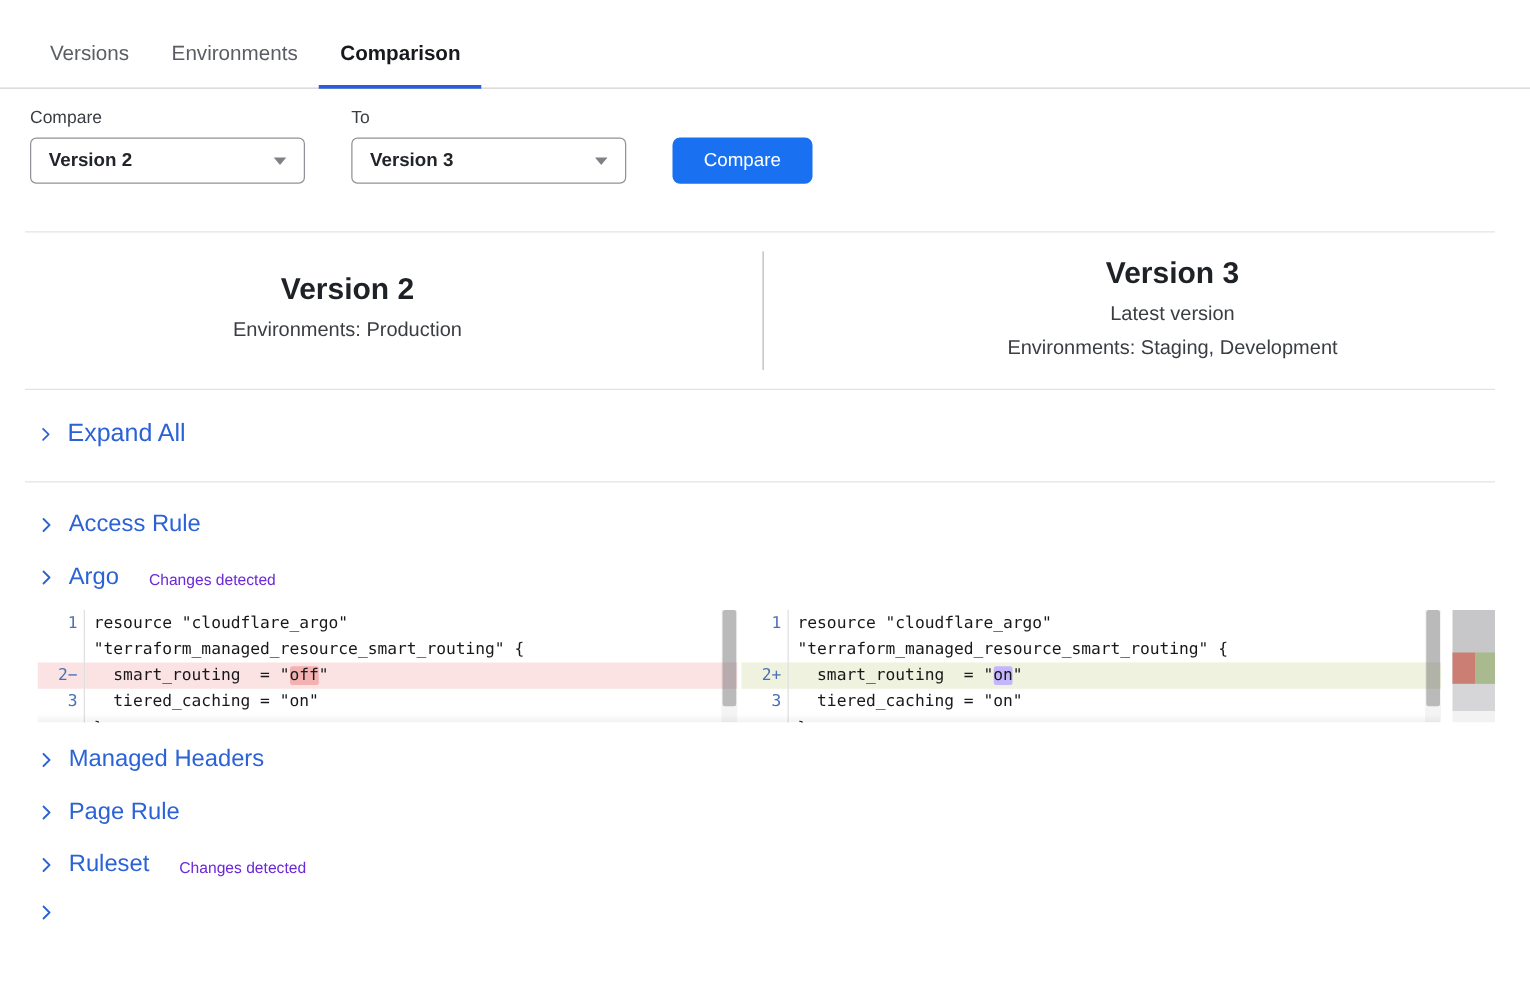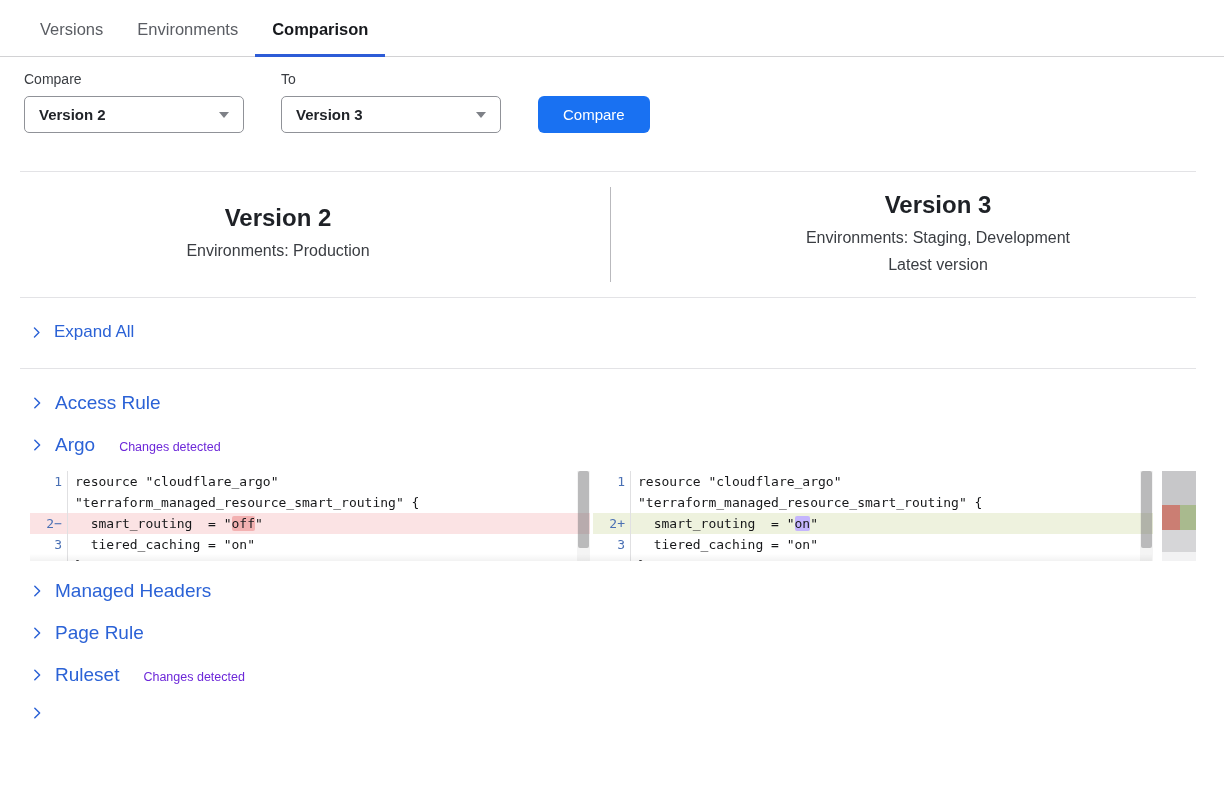--- a/index.html
+++ b/index.html
@@ -4,21 +4,21 @@
 <style>
   * { box-sizing: border-box; }
   html,body { margin:0; padding:0; }
   body {
     width:1224px; height:788px; overflow:hidden;
     background:#ffffff; color:#1f2329;
     font-family:"Liberation Sans", sans-serif;
   }
 
   
-  .tabbar { display:flex; align-items:flex-end; height:57px; padding-left:23px;
+  .tabbar { display:flex; align-items:flex-end; height:71px; padding-left:23px;
             border-bottom:1px solid #d2d2d4; }
   .tab { position:relative; padding:0 17px 17px; font-size:16.5px; color:#5a5d63; cursor:pointer; }
   .tab.active { color:#17191d;font-weight:bold; }
   .tab.active::after { content:""; position:absolute; left:0; right:0; bottom:-1px;
                        height:3px; background:#2d5cd7; }
 
   
   .form-row { display:flex; align-items:flex-end; gap:37px; padding:14px 0 0 24px; }
   .field-label { font-size:14px; color:#3a3d42; margin-bottom:9px; }
   .select { width:220px; height:37px; border:1px solid #909298; border-radius:5px;
@@ -38,21 +38,21 @@
               padding:13px 28px 13px 20px; }
   .vpanel { flex:1; text-align:center; }
   .vpanel.left  { padding-right:70px; }
   .vpanel.right { padding-left:74px; }
   .vdivider { position:absolute; left:610px; top:15px; bottom:15px; width:1px; background:#b9b9bd; }
   .vtitle { font-size:24px; font-weight:600; color:#1e2126; margin-bottom:5px; }
   .vsub { font-size:16px; color:#3a3d42; line-height:1.7; }
 
   
   .expand-row { display:flex; align-items:center; gap:11px; padding:24px 0 26px 30px;
-                font-size:17px; color:#2b62d6; cursor:pointer; }
+                font-size:20px; color:#2b62d6; cursor:pointer; }
   .sections { padding-top:13px; }
   .section-row { display:flex; align-items:center; gap:11px; padding:10px 0 10px 30px;
                  font-size:19px; color:#2b62d6; cursor:pointer; }
   .section-badge { font-size:12.5px; color:#6d28d9; margin-left:13px; padding-top:3px; }
   .section-badge:empty { display:none; }
   .chev { flex:none; display:inline-flex; }
 
   
   .diff { position:relative; display:flex; height:90px; overflow:hidden;
           margin:5px 28px 9px 30px; }
@@ -113,22 +113,22 @@
 <hr class="rule first">
 
 <div class="vheaders">
   <div class="vpanel left">
     <div class="vtitle">Version 2</div>
     <div class="vsub">Environments: Production</div>
   </div>
   <div class="vdivider"></div>
   <div class="vpanel right">
     <div class="vtitle">Version 3</div>
+    <div class="vsub">Latest version</div>
     <div class="vsub">Environments: Staging, Development</div>
-    <div class="vsub">Latest version</div>
   </div>
 </div>
 
 <hr class="rule">
 
 <div class="expand-row">
   <span class="chev">
     <svg width="13" height="13" viewBox="0 0 16 16" fill="none">
         <path d="M5.5 2.5 L11 8 L5.5 13.5" stroke="#2b62d6" stroke-width="1.7" stroke-linecap="round" stroke-linejoin="round"></path>
       </svg>

